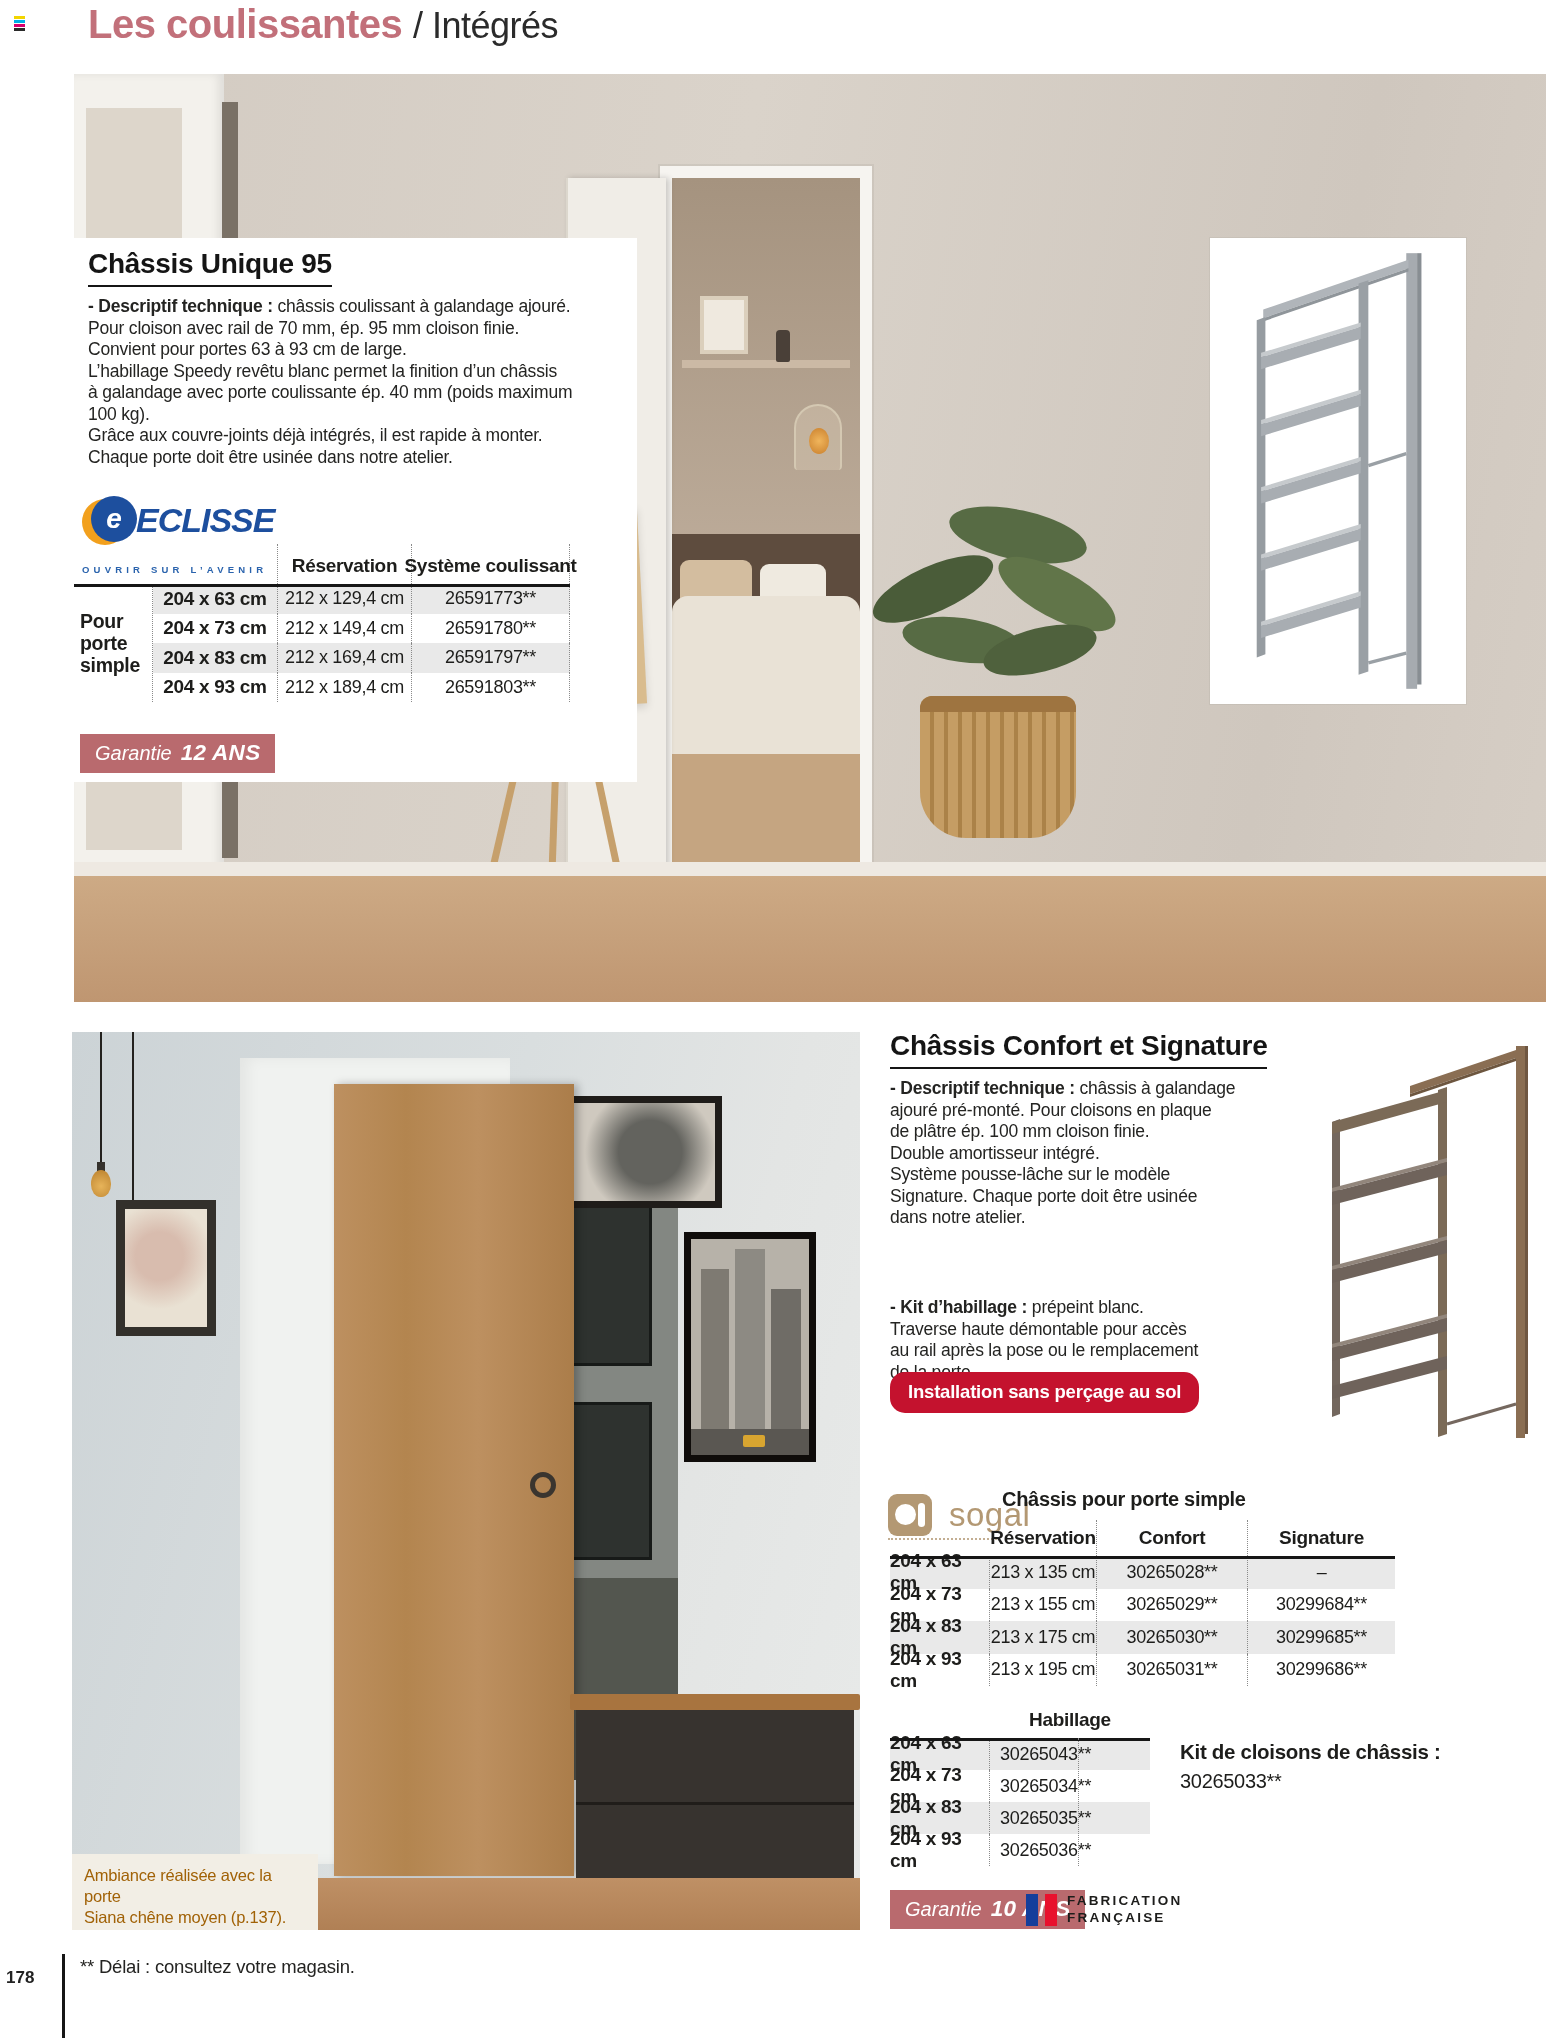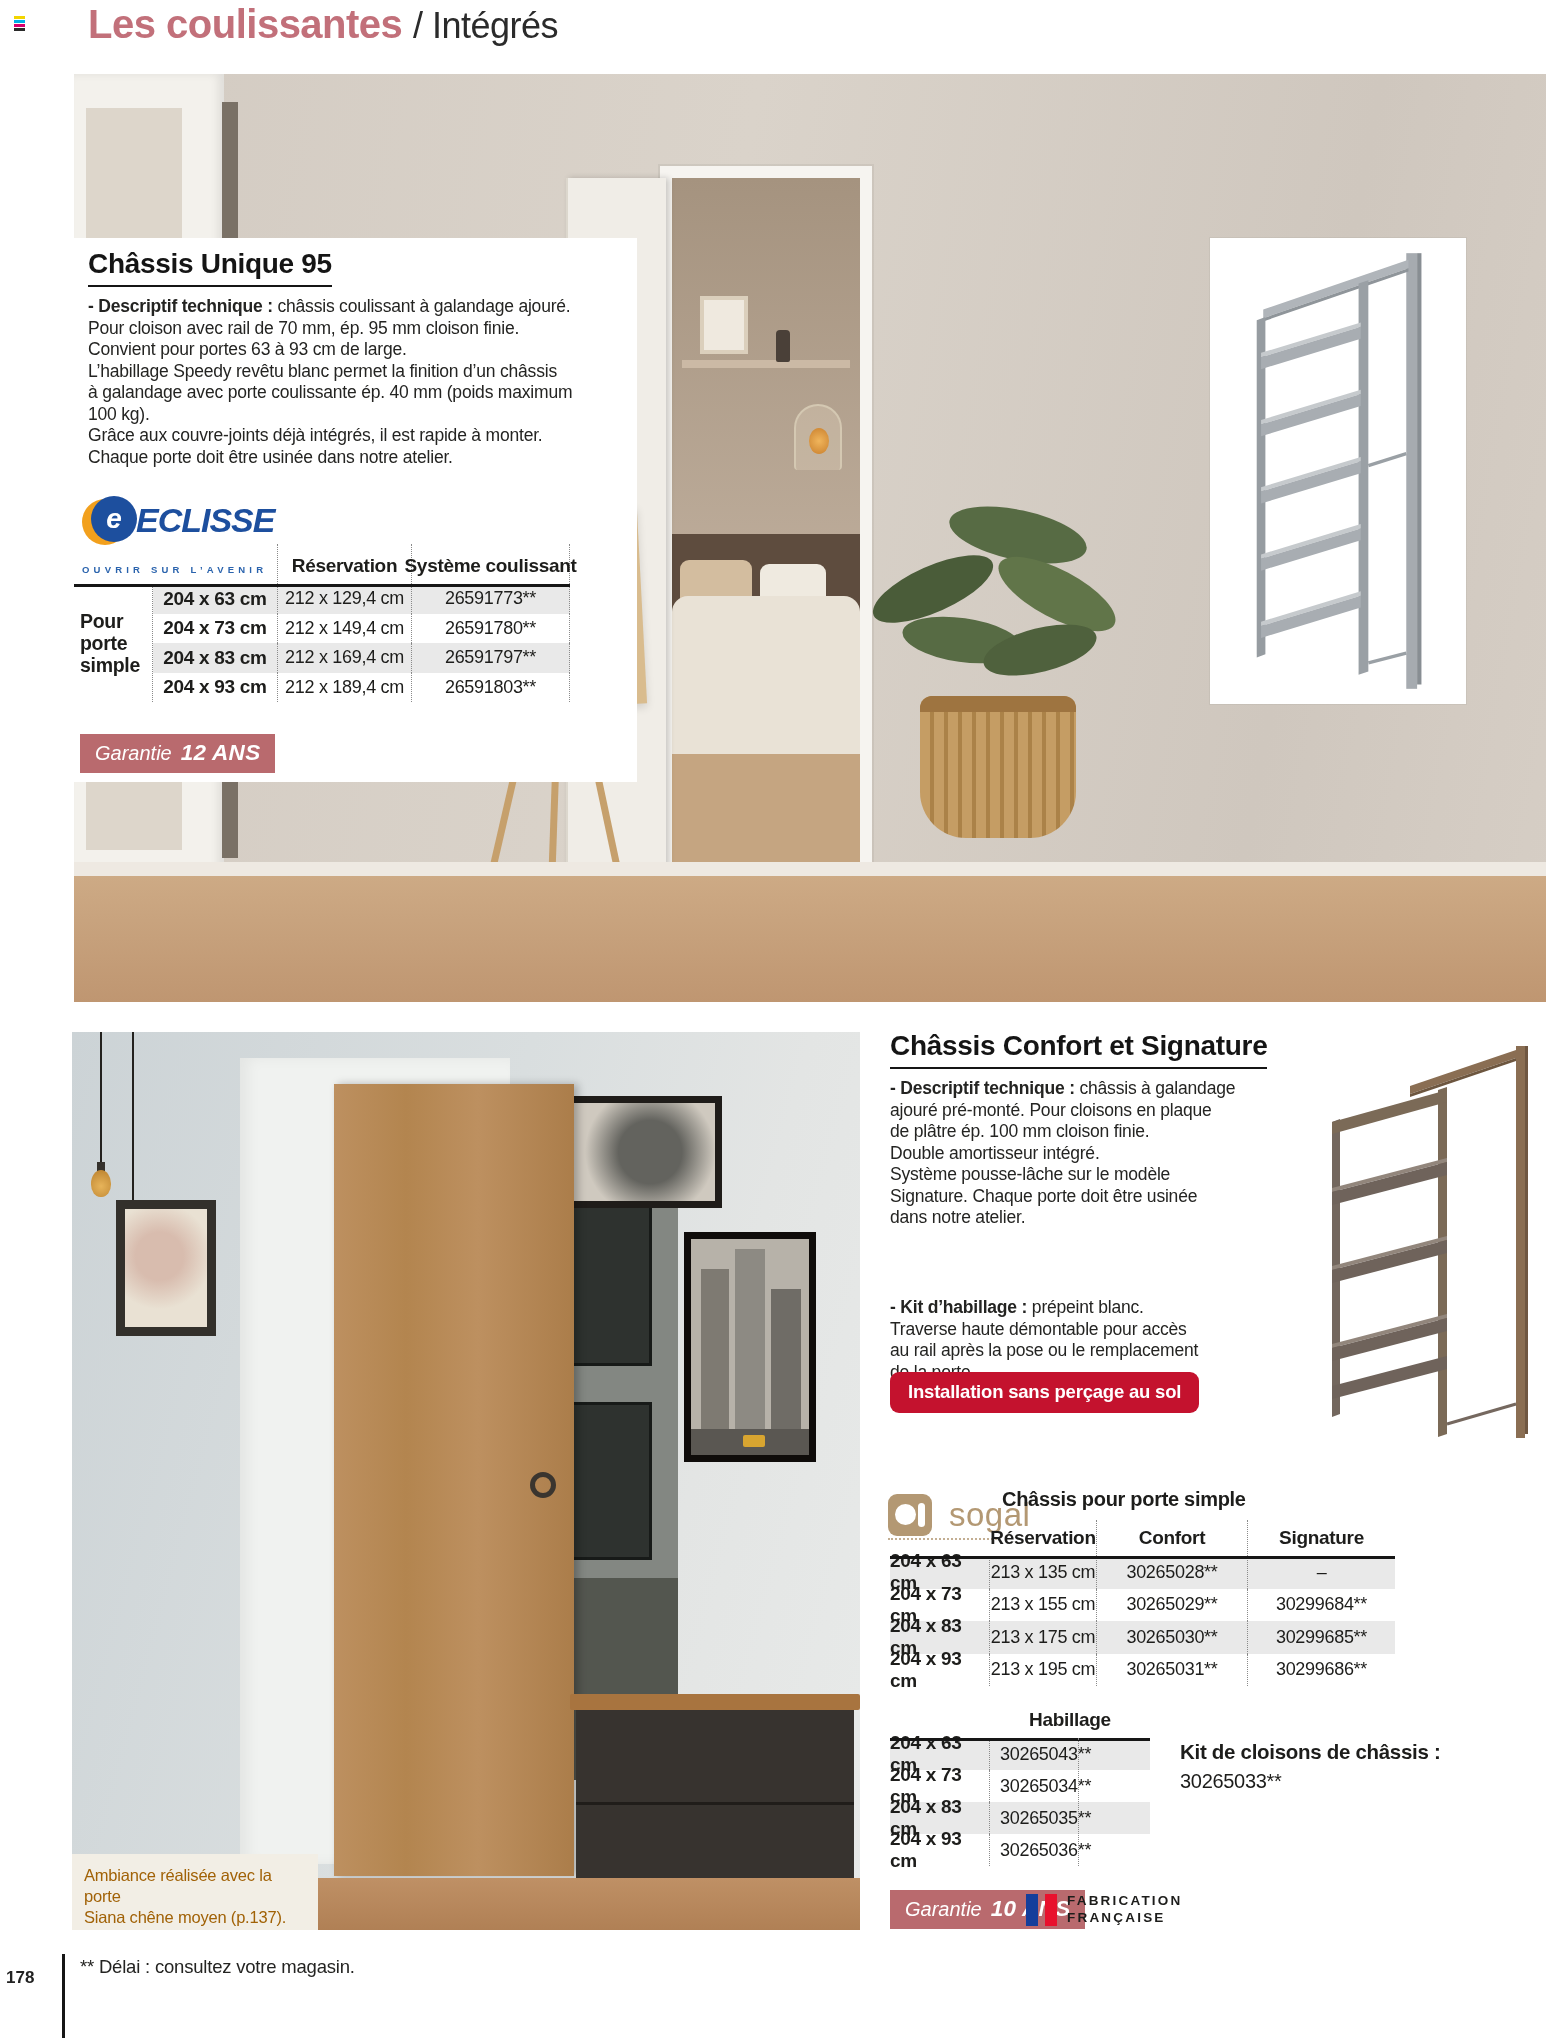--- a/index.html
+++ b/index.html
@@ -101,21 +101,21 @@
   .kit1{left:184px;top:490px;position:absolute;font-size:20px;line-height:25px;letter-spacing:-.3px}
   .kit1 b{font-size:20px}
   .kit1 .ref{font-weight:400;font-size:19px}
   .kit1 .note{margin-top:9px;font-size:19px;font-weight:400}
 
   
   .h2b{left:890px;top:1030px;position:absolute}
   .desc2a{left:890px;top:1078px;width:446px;position:absolute}
   .desc2b{left:890px;top:1297px;width:446px;position:absolute}
   .redbadge{left:890px;top:1372px;position:absolute;background:var(--badge-red);color:#fff;font-weight:700;
-    font-size:18.5px;padding:9px 18px 10px;border-radius:9px;letter-spacing:-.2px;white-space:nowrap}
+    font-size:18.5px;padding:9px 18px 10px;border-radius:15px;letter-spacing:-.2px;white-space:nowrap}
 
   .diagram2{left:1318px;top:1042px;position:absolute;width:230px;height:400px}
 
   
   .sogal-logo{left:888px;top:1494px;position:absolute;width:120px}
   .sg-row{display:flex;align-items:center;gap:17px}
   .sg-icon{position:relative;width:44px;height:42px;background:var(--sogal-tan);border-radius:9px;flex:0 0 auto}
   .sg-icon .c{position:absolute;left:7px;top:10px;width:21px;height:21px;border-radius:50%;background:#fff}
   .sg-icon .b{position:absolute;right:7px;top:9px;width:7px;height:24px;border-radius:4px;background:#fff}
   .sg-word{color:var(--sogal-tan);font-size:33px;letter-spacing:.5px;font-weight:500}

